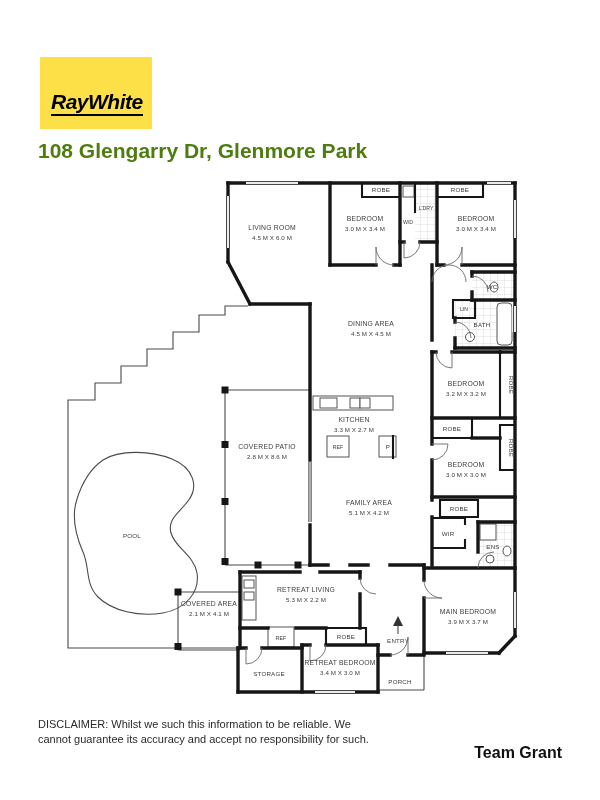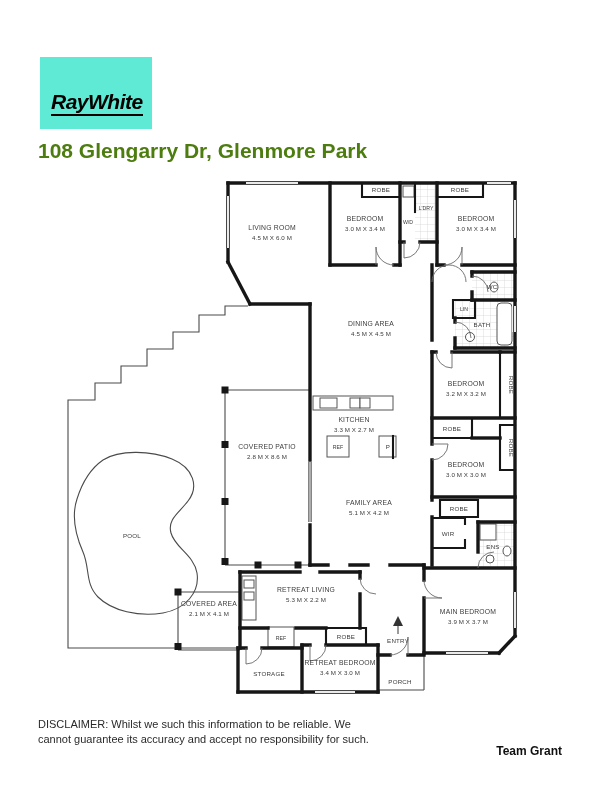--- a/index.html
+++ b/index.html
@@ -2,36 +2,36 @@
 <html><head>
 <meta charset="utf-8">
 <style>
   html,body{margin:0;padding:0;}
   body{
     width:600px;height:800px;position:relative;background:#ffffff;
     font-family:"Liberation Sans",sans-serif;overflow:hidden;
   }
   .logo-box{
     position:absolute;left:40px;top:57px;width:112px;height:72px;
-    background:#5eead4;display:flex;align-items:flex-end;
+    background:#fde047;display:flex;align-items:flex-end;
     padding:0 0 13px 11px;box-sizing:border-box;
   }
   .logo-text{
     font-weight:bold;font-style:italic;font-size:21px;color:#000;
     letter-spacing:-0.5px;line-height:1;border-bottom:2px solid #000;padding-bottom:2px;
   }
   .page-title{
     position:absolute;left:38px;top:139px;font-size:21px;font-weight:bold;color:#4d7c0f;
   }
   .plan-svg{position:absolute;left:0;top:0;}
   .disclaimer{
     position:absolute;left:38px;top:717px;font-size:11px;color:#2a2a2a;line-height:15px;
   }
   .team-name{
-    position:absolute;right:38px;top:744px;font-size:12px;font-weight:bold;color:#101010;text-align:right;
+    position:absolute;right:38px;top:744px;font-size:16px;font-weight:bold;color:#101010;text-align:right;
   }
   
   .wall{stroke:#161616;stroke-width:3.4;fill:none;stroke-linecap:square}
   .wall2{stroke:#161616;stroke-width:2.1;fill:none;stroke-linecap:square}
   .thin{stroke:#4a4a4a;stroke-width:1.1;fill:none}
   .post{fill:#161616;stroke:none}
   .tile{fill:url(#tiles)}
   .fix{stroke:#555;stroke-width:1;fill:#ffffff}
   .arc{stroke:#6a6a6a;stroke-width:0.9;fill:none}
   .wgap{fill:#ffffff;stroke:none}

